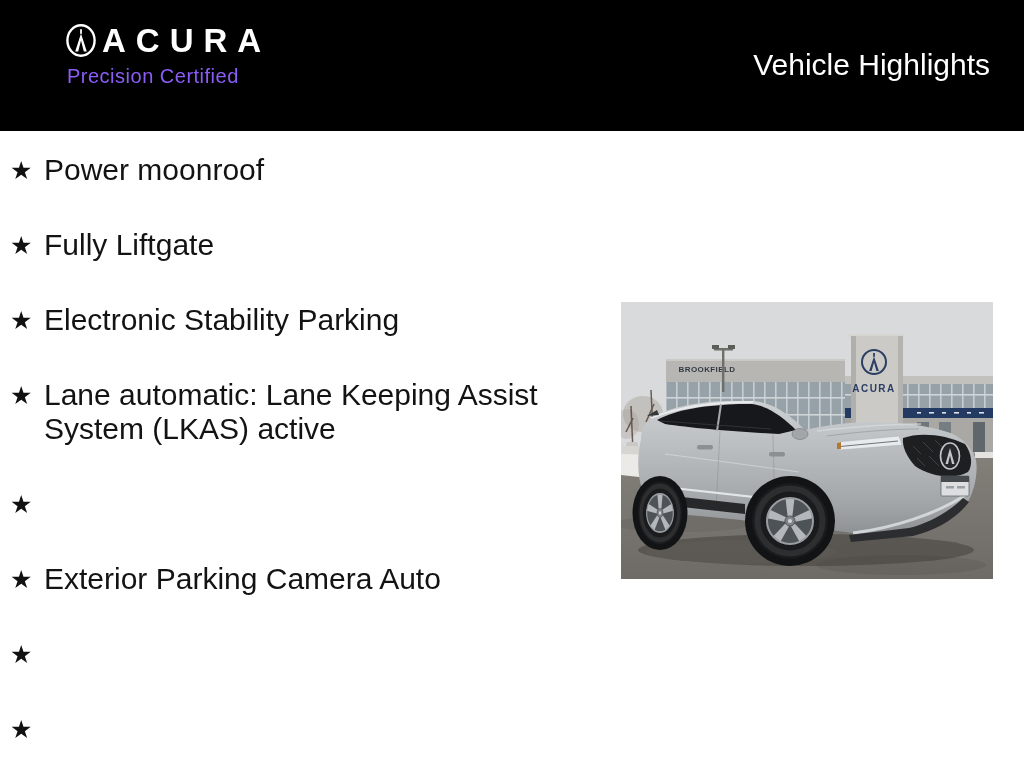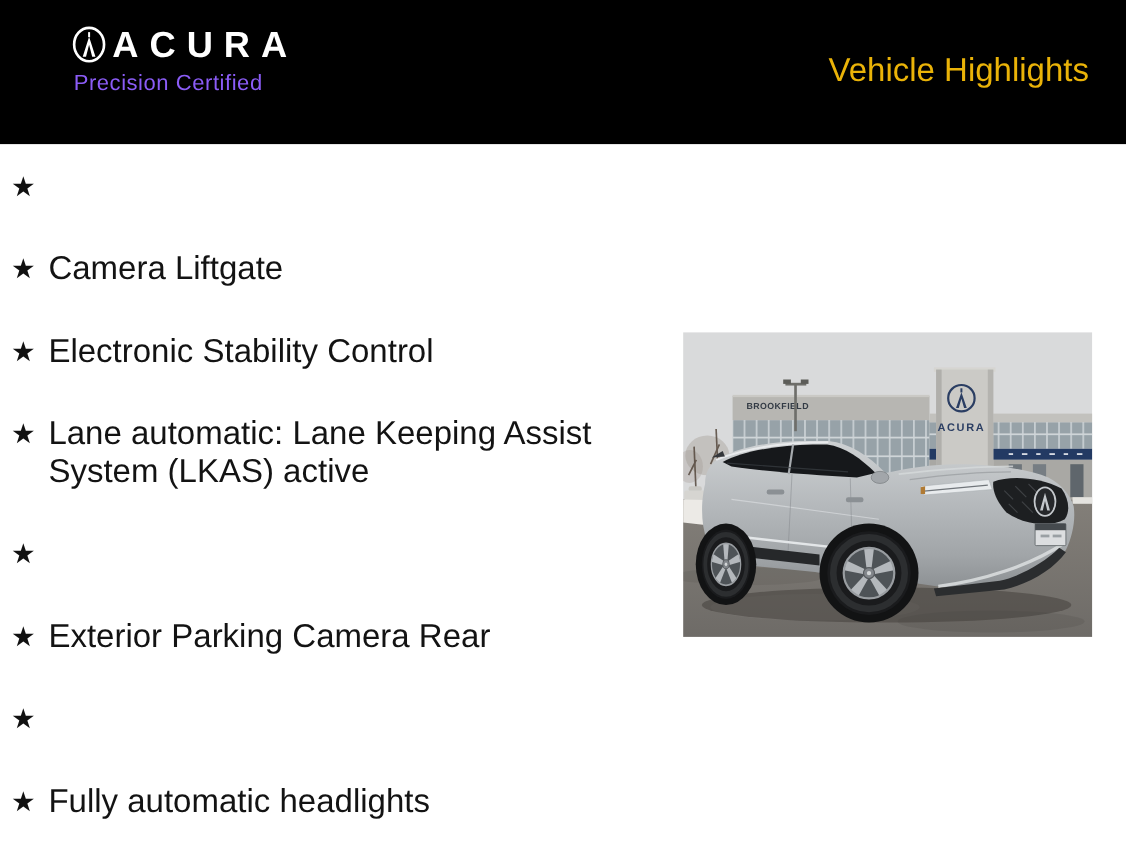--- a/index.html
+++ b/index.html
@@ -19,21 +19,21 @@
   .brand-name{
     color:#ffffff;font-size:33px;font-weight:bold;letter-spacing:10px;
     margin-left:5px;line-height:35px;white-space:nowrap;
   }
   .brand-tagline{
     color:#8b5cf6;font-size:20px;font-weight:400;letter-spacing:0.5px;
     margin-top:7px;margin-left:2px;white-space:nowrap;
   }
   .page-title{
     position:absolute;right:34px;top:49px;
-    color:#eab308;font-size:30px;line-height:32px;white-space:nowrap;
+    color:#ffffff;font-size:30px;line-height:32px;white-space:nowrap;
   }
   
   .highlights{
     position:absolute;left:10px;top:153px;width:585px;
     list-style:none;margin:0;padding:0;
   }
   .highlights li{
     display:flex;align-items:flex-start;
     margin:0 0 41px 0;
     font-size:30px;line-height:34px;color:#131313;
@@ -62,46 +62,46 @@
       <span class="brand-name">ACURA</span>
     </div>
     <div class="brand-tagline">Precision Certified</div>
   </div>
   <div class="page-title">Vehicle Highlights</div>
 </div>
 
 <ul class="highlights">
   <li>
     <span class="star">★</span>
-  </li>
-  <li>
-    <span class="star">★</span>
-    <span class="text">Camera Liftgate</span>
-  </li>
-  <li>
-    <span class="star">★</span>
-    <span class="text">Electronic Stability Control</span>
+    <span class="text">Power moonroof</span>
+  </li>
+  <li>
+    <span class="star">★</span>
+    <span class="text">Fully Liftgate</span>
+  </li>
+  <li>
+    <span class="star">★</span>
+    <span class="text">Electronic Stability Parking</span>
   </li>
   <li>
     <span class="star">★</span>
     <span class="text">Lane automatic: Lane Keeping Assist System (LKAS) active</span>
   </li>
   <li>
     <span class="star">★</span>
   </li>
   <li>
     <span class="star">★</span>
-    <span class="text">Exterior Parking Camera Rear</span>
-  </li>
-  <li>
-    <span class="star">★</span>
-  </li>
-  <li>
-    <span class="star">★</span>
-    <span class="text">Fully automatic headlights</span>
+    <span class="text">Exterior Parking Camera Auto</span>
+  </li>
+  <li>
+    <span class="star">★</span>
+  </li>
+  <li>
+    <span class="star">★</span>
   </li>
 </ul>
 
 <div class="photo">
   <svg viewBox="0 0 372 277" aria-hidden="true">
     <defs>
       <linearGradient id="groundG" x1="0" y1="0" x2="0" y2="1">
         <stop offset="0" stop-color="#837f79"></stop>
         <stop offset="1" stop-color="#6e6b67"></stop>
       </linearGradient>

